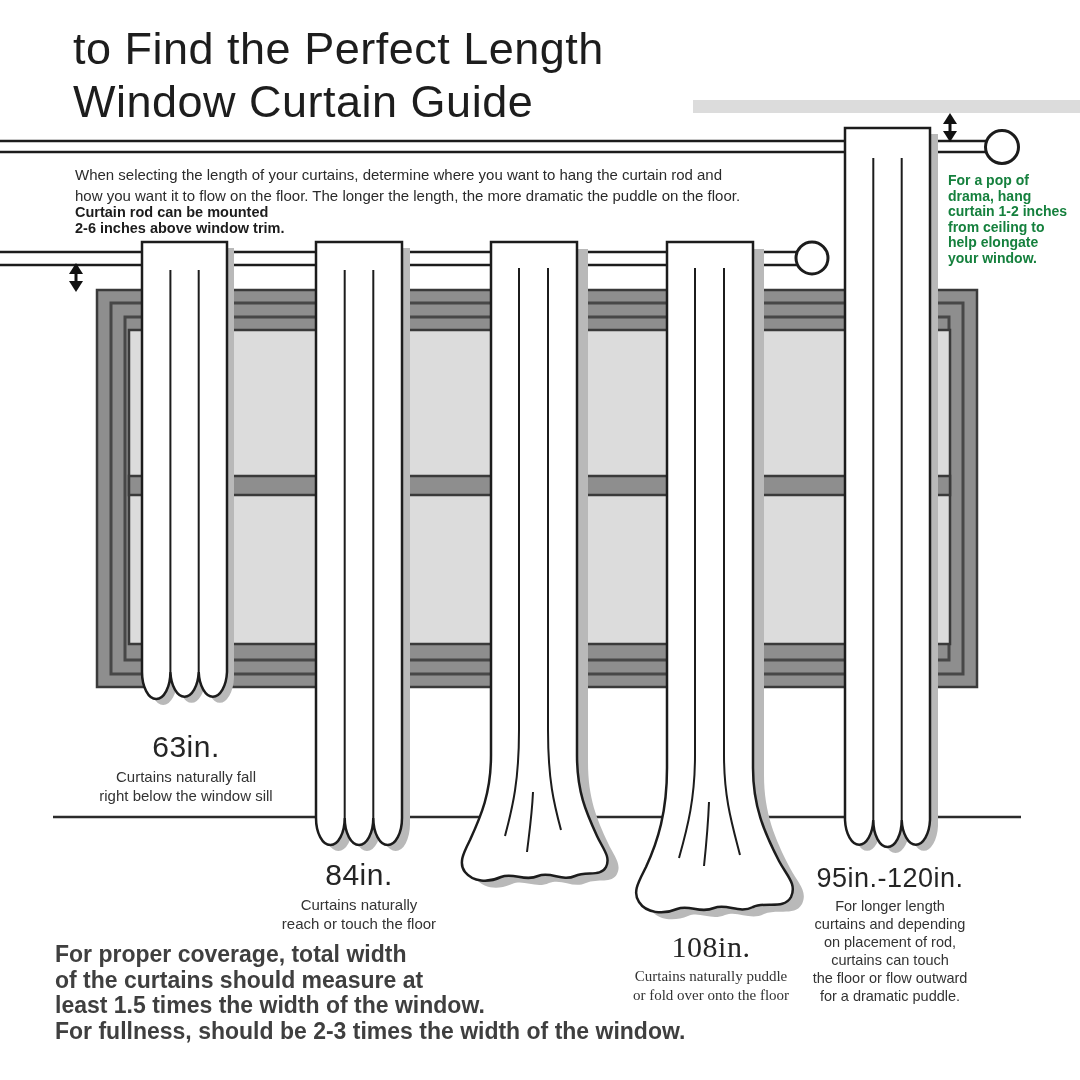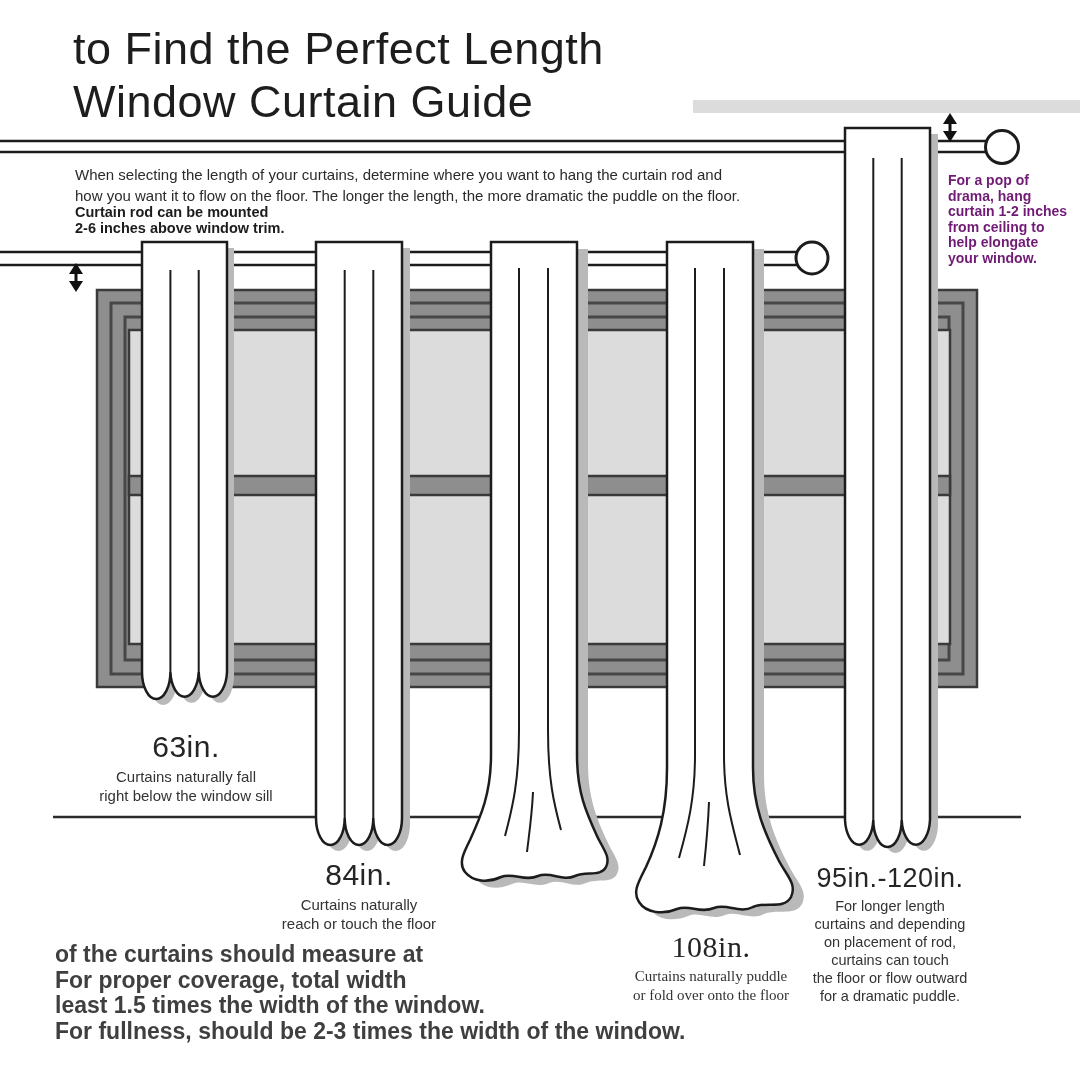--- a/index.html
+++ b/index.html
@@ -8,21 +8,21 @@
     font-family:"Liberation Sans","DejaVu Sans",sans-serif;color:#1d1d1d;
   }
   .abs{position:absolute;}
   svg{position:absolute;left:0;top:0;}
   .title{
     left:73px;top:22px;font-size:45px;line-height:53px;font-weight:400;
     letter-spacing:.5px;color:#1d1d1d;white-space:nowrap;
   }
   .intro{left:75px;top:164px;font-size:15px;line-height:21px;color:#2b2b2b;white-space:nowrap;}
   .rod-note{left:75px;top:204px;font-size:14.5px;line-height:16px;font-weight:700;color:#1c1c1c;white-space:nowrap;}
-  .ceiling-note{left:948px;top:173px;width:132px;font-size:14px;line-height:15.5px;font-weight:700;color:#701a75;}
+  .ceiling-note{left:948px;top:173px;width:132px;font-size:14px;line-height:15.5px;font-weight:700;color:#15803d;}
   .len-block{text-align:center;}
   .len-num{font-size:30px;color:#252525;letter-spacing:.5px;}
   .len-num.small{font-size:27px;}
   .len-desc{font-size:15px;line-height:19px;color:#333;margin-top:3px;}
   .len-desc.tight{font-size:14.5px;line-height:18px;}
   .footer{left:55px;top:942px;font-size:23px;line-height:25.5px;font-weight:700;color:#3f3f3f;white-space:nowrap;}
 </style>
 </head>
 <body>
 
@@ -167,19 +167,19 @@
       <div>For longer length</div>
       <div>curtains and depending</div>
       <div>on placement of rod,</div>
       <div>curtains can touch</div>
       <div>the floor or flow outward</div>
       <div>for a dramatic puddle.</div>
     </div>
   </div>
 
   <div class="abs footer">
+    <div>For proper coverage, total width</div>
     <div>of the curtains should measure at</div>
-    <div>For proper coverage, total width</div>
     <div>least 1.5 times the width of the window.</div>
     <div>For fullness, should be 2-3 times the width of the window.</div>
   </div>
 
 </div>
 
 </body></html>

